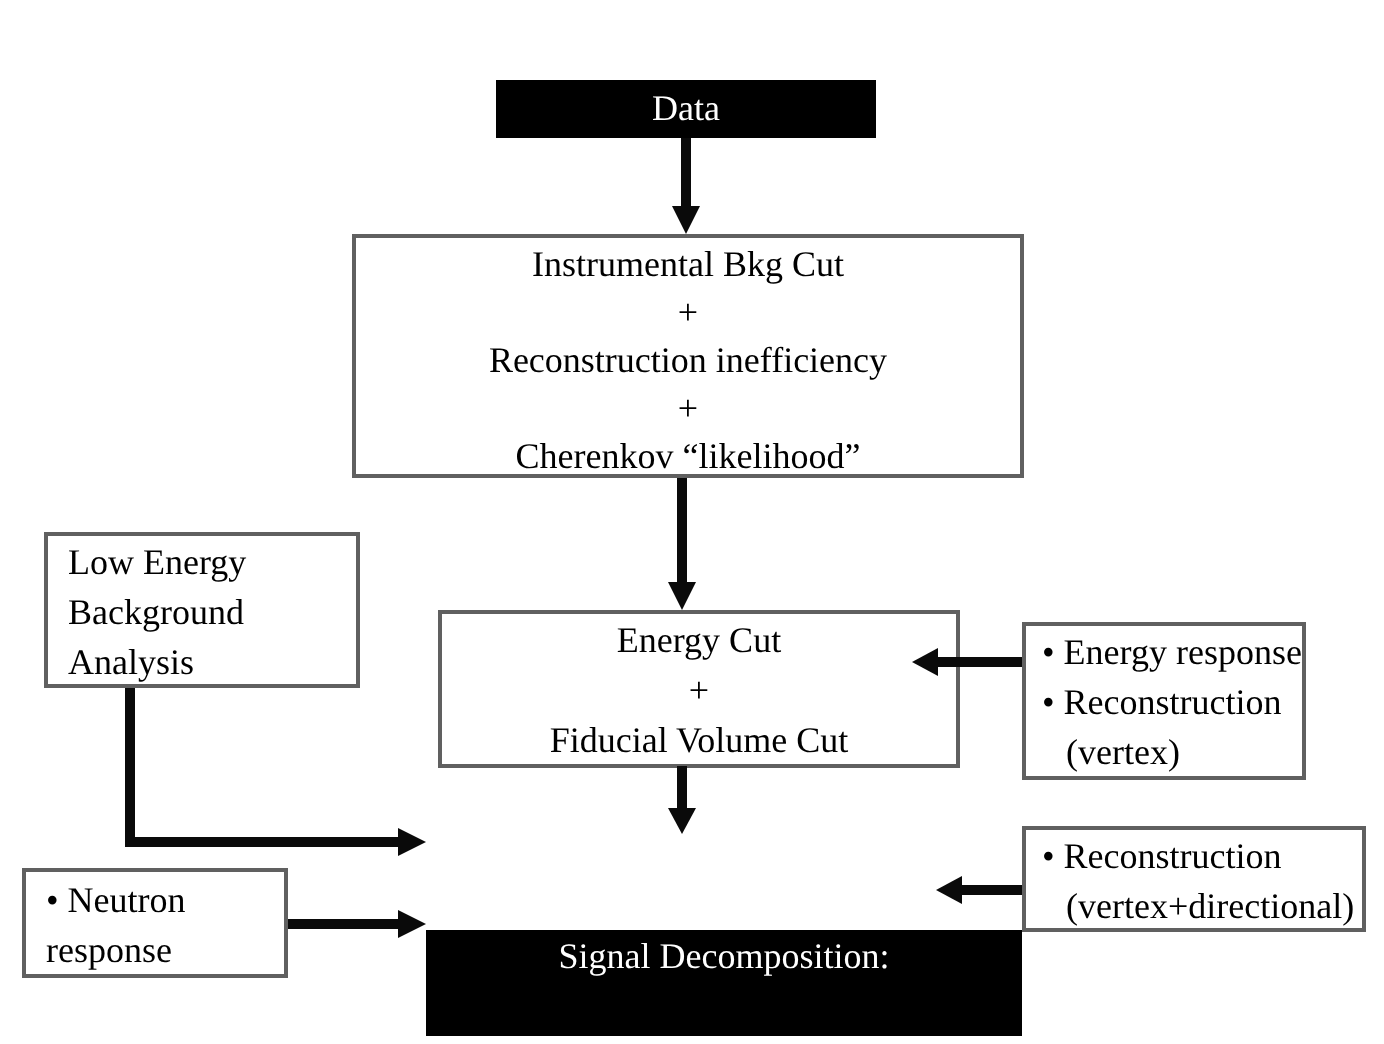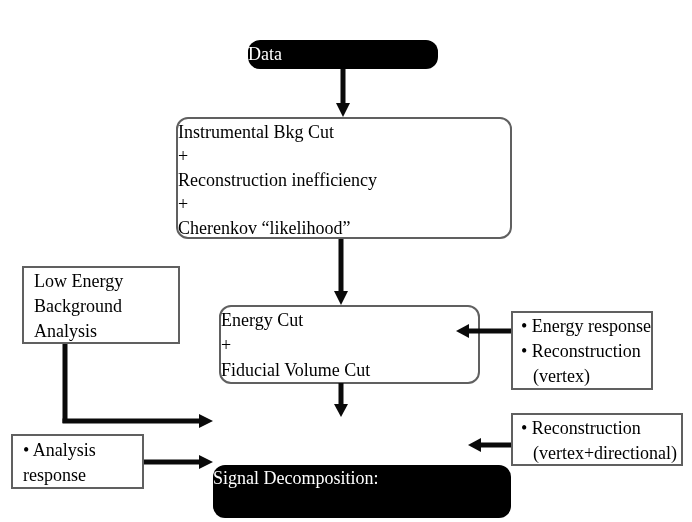--- a/index.html
+++ b/index.html
@@ -31,21 +31,21 @@
     line-height: 25px;
   }
   .node.white {
     background: #ffffff;
     border: 2px solid #606060;
   }
   .node.black {
     background: #000000;
     color: #ffffff;
   }
-  .node.centered { text-align: left; border-radius: 12px; }
+  .node.centered { text-align: center; }
   .node.leftalign { text-align: left; }
   .line { white-space: nowrap; }
   .line.indent { padding-left: 12px; }
 
   
   #data-box        { left: 248px; top: 40px;  width: 190px; height: 29px; line-height: 29px; }
   #instrumental-box{ left: 176px; top: 117px; width: 336px; height: 122px; line-height: 24px; padding-top: 1px; }
   #energy-box      { left: 219px; top: 305px; width: 261px; height: 79px;  padding-top: 1px; }
   #energy-response-box { left: 511px; top: 311px; width: 142px; height: 79px; padding: 1px 4px 0 8px; }
   #low-energy-box  { left: 22px;  top: 266px; width: 158px; height: 78px;  padding: 1px 4px 0 10px; }
@@ -86,21 +86,21 @@
     <div class="line">Low Energy</div>
     <div class="line">Background</div>
     <div class="line">Analysis</div>
   </div>
 
   <div class="node black centered" id="signal-box">
     <div class="line">Signal Decomposition:</div>
   </div>
 
   <div class="node white leftalign" id="neutron-box">
-    <div class="line">• Analysis</div>
+    <div class="line">• Neutron</div>
     <div class="line">response</div>
   </div>
 
   <div class="node white leftalign" id="reconstruction-box">
     <div class="line">• Reconstruction</div>
     <div class="line indent">(vertex+directional)</div>
   </div>
 
   <svg class="arrow-layer" width="692" height="522" viewBox="0 0 692 522" xmlns="http://www.w3.org/2000/svg">
     <g fill="#0a0a0a" stroke="none">

